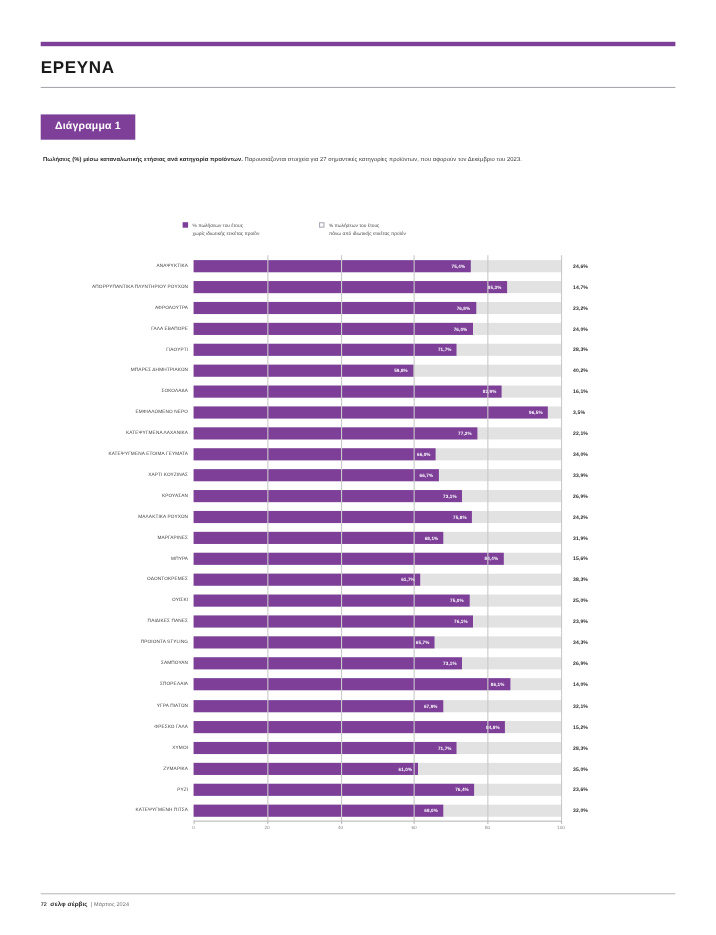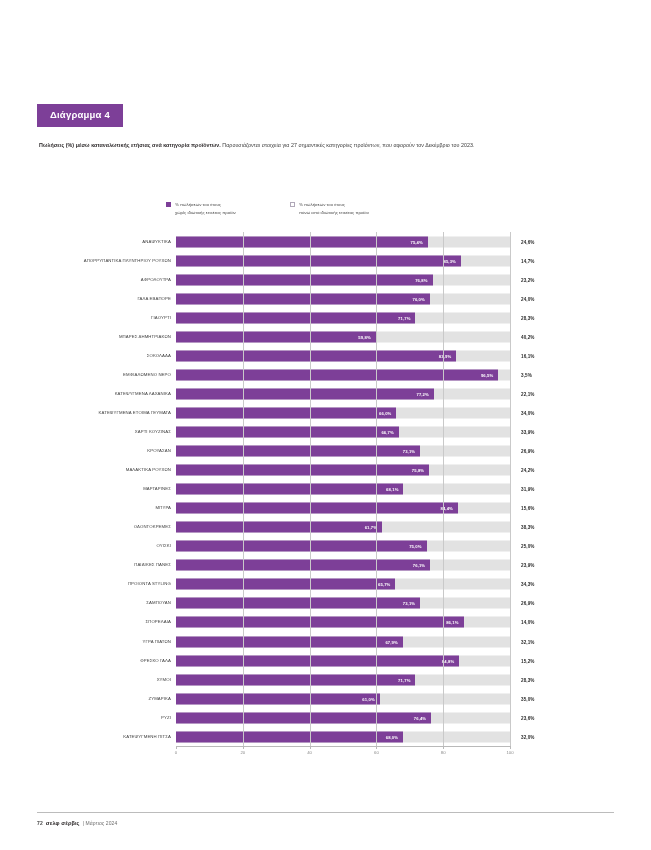--- a/index.html
+++ b/index.html
@@ -238,22 +238,27 @@
     letter-spacing: 0.1px;
   }
   .footer .pg { font-weight: bold; color: #4a4a4a; }
   .footer .brand { font-weight: bold; color: #231f20; font-size: 5.6px; }
 </style>
 </head>
 <body>
 
 <div class="page">
 
-
-  <div class="fig-tag">Διάγραμμα 4</div>
+  <div class="header">
+    <div class="rule-top"></div>
+    <div class="section-title">ΕΡΕΥΝΑ</div>
+    <div class="rule-bottom"></div>
+  </div>
+
+  <div class="fig-tag">Διάγραμμα 1</div>
 
   <div class="caption">
     <b>Πωλήσεις (%) μέσω καταναλωτικής ετήσιας ανά κατηγορία προϊόντων.</b><span> Παρουσιάζονται στοιχεία για 27 σημαντικές κατηγορίες προϊόντων, που αφορούν τον Δεκέμβριο του 2023.</span>
   </div>
 
   <div class="legend">
     <div class="legend-item a">
       <span class="swatch filled"></span>
       <span class="legend-text">% πωλήσεων του έτους
 χωρίς ιδιωτικής ετικέτας προϊόν</span>

